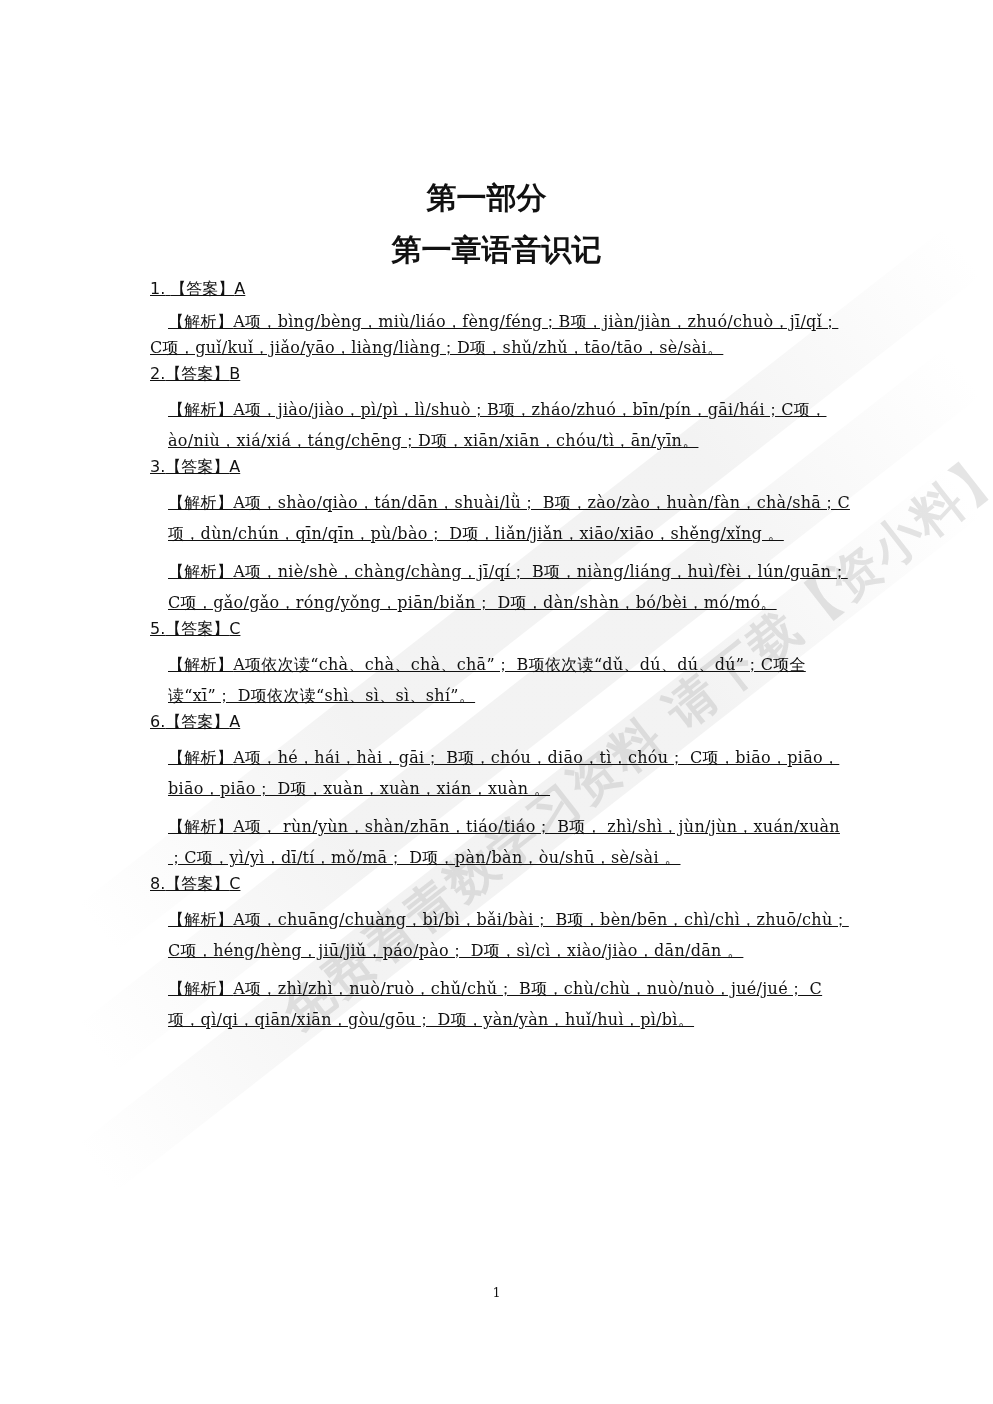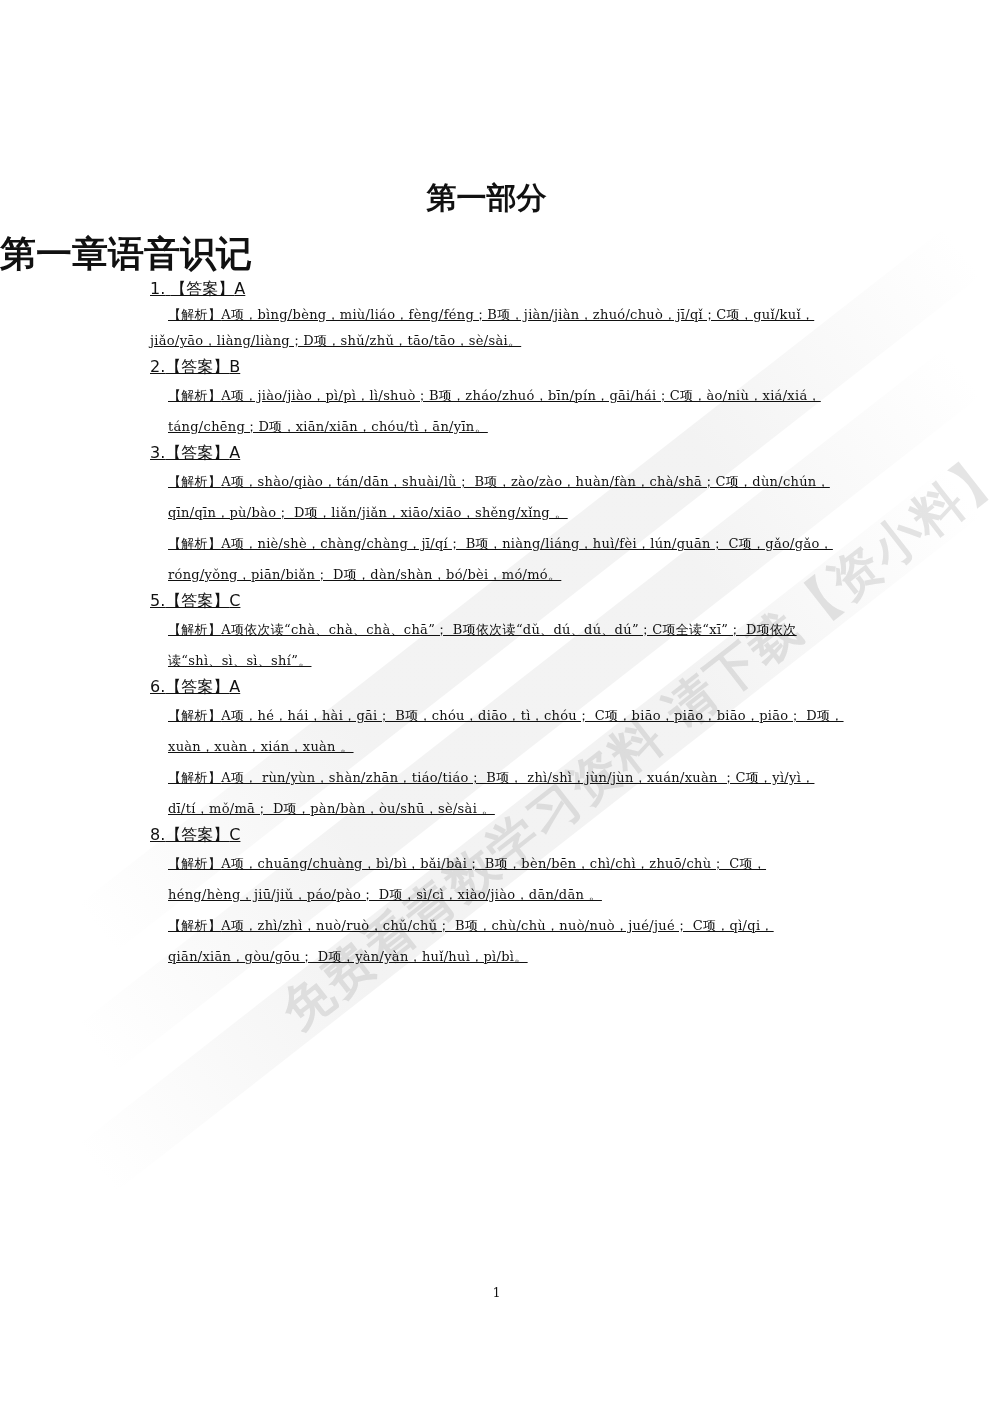--- a/index.html
+++ b/index.html
@@ -9,26 +9,26 @@
                pointer-events: none; z-index: 0; }
   .watermark .band { position: absolute; left: -80px; width: 1100px; height: 60px;
                      background: linear-gradient(90deg, rgba(200,200,200,0) 0%, rgba(200,200,200,0.22) 30%, rgba(200,200,200,0.22) 70%, rgba(200,200,200,0) 100%);
                      transform: rotate(-38deg); transform-origin: center; }
   .watermark .wm-text { position: absolute; left: 120px; top: 250px; font-size: 50px; font-weight: bold;
                         color: rgba(160,160,160,0.28); transform: rotate(-38deg); white-space: nowrap;
                         font-family: "DejaVu Sans", sans-serif; letter-spacing: 2px; }
   .content { position: relative; z-index: 1; }
   .title1 { position: absolute; left: 0; width: 973px; top: 178px; text-align: center;
             font-size: 30px; font-weight: bold; font-family: "DejaVu Sans", sans-serif; }
-  .title2 { position: absolute; left: 0; width: 993px; top: 230px; 
-            font-size: 36px; font-weight: bold; font-family: "DejaVu Sans", sans-serif; }
+  .title2 { position: absolute; left: 0; width: 993px; top: 230px; text-align: center;
+            font-size: 30px; font-weight: bold; font-family: "DejaVu Sans", sans-serif; }
   .items { position: absolute; left: 150px; top: 278px; width: 700px; }
   .item { margin: 0; text-decoration: underline; }
   .answer { font-family: "DejaVu Sans", sans-serif; font-size: 16px; line-height: 22px; height: 24px; }
-  .analysis { font-size: 13px; line-height: 31px; padding-left: 18px; letter-spacing: 0.3px; }
+  .analysis { font-size: 16px; line-height: 31px; padding-left: 18px; letter-spacing: 0.3px; margin-top: 7px; }
   .analysis.tight { line-height: 26px; }
   .analysis .label { font-family: "DejaVu Sans", sans-serif; }
   .page-number { position: absolute; left: 0; width: 993px; top: 1286px; text-align: center; font-size: 12px; }
 </style>
 </head>
 <body>
 
 <div class="watermark">
   <div class="band" style="top:140px;"></div>
   <div class="band" style="top:260px;"></div>

